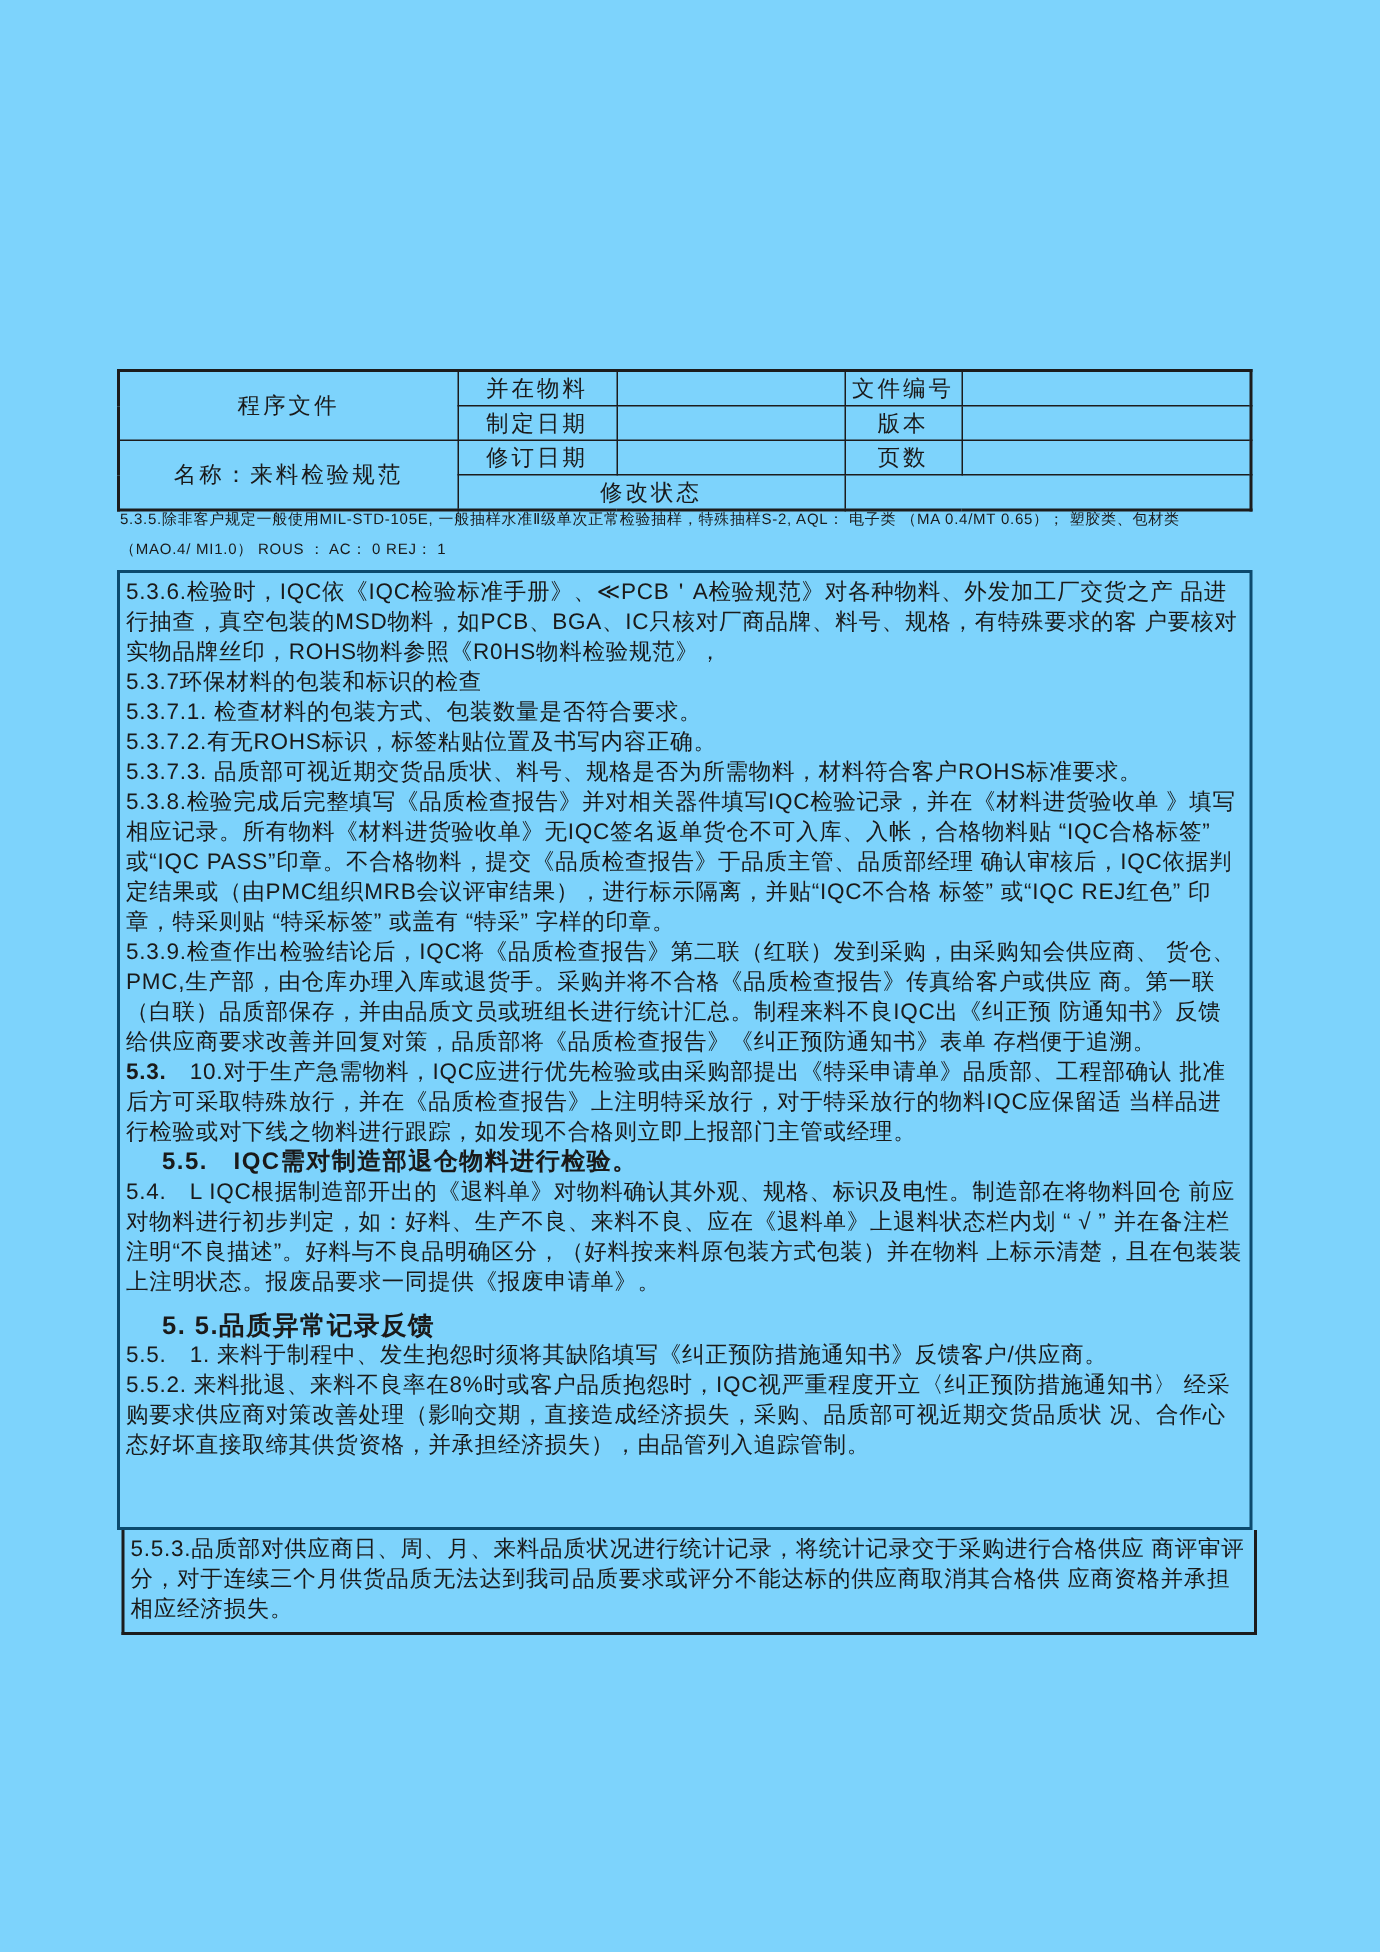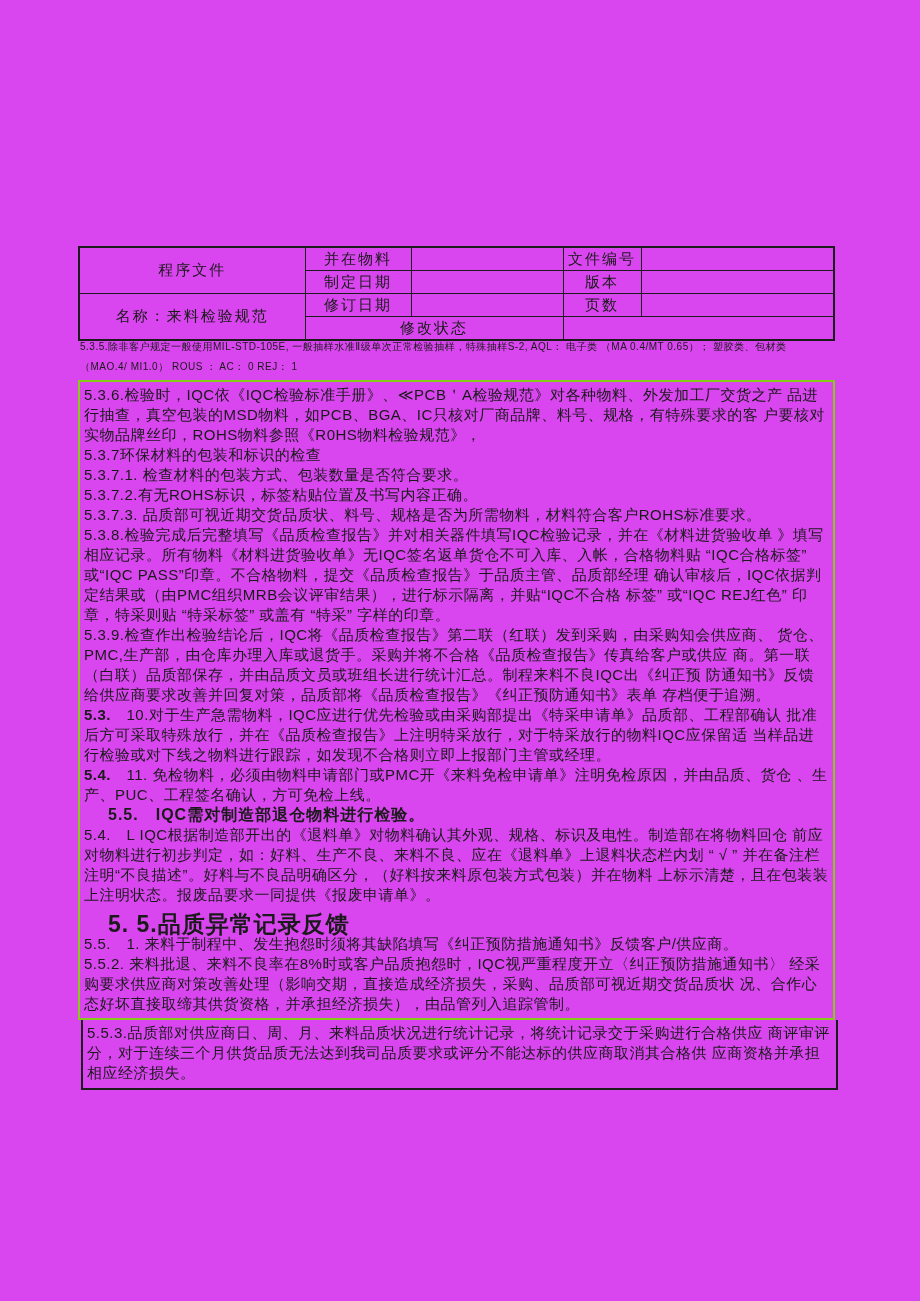--- a/index.html
+++ b/index.html
@@ -1,17 +1,17 @@
 <!DOCTYPE html>
 <html><head>
 <meta charset="utf-8">
 <style>
   html,body{margin:0;padding:0;background:#ffffff;}
   .page{
-    position:relative;width:920px;height:1301px;background:#d946ef;
+    position:relative;width:920px;height:1301px;background:#7dd3fc;
     font-family:"Liberation Sans","DejaVu Sans",sans-serif;color:#1a1a1a;
     overflow:hidden;
   }
   
   table.hdr{
     position:absolute;left:78px;top:246px;width:757px;
     border-collapse:collapse;table-layout:fixed;
   }
   table.hdr td{
     border:1px solid #1c1c1c;height:22px;padding:0 2px;
@@ -22,33 +22,33 @@
   td.c-title{font-size:27px;letter-spacing:14px;font-weight:normal;}
   td.c-name{font-size:20px;letter-spacing:1px;}
   
   .intro{
     position:absolute;left:80px;top:337px;width:753px;
     font-size:10px;line-height:20px;letter-spacing:0.5px;margin:0;
   }
   
   .box1{
     position:absolute;left:78px;top:380px;width:745px;height:630px;
-    border:2px solid #84cc16;padding:3px 4px;overflow:hidden;
+    border:2px solid #0c4a6e;padding:3px 4px;overflow:hidden;
   }
   .box2{
     position:absolute;left:81px;top:1020px;width:745px;height:62px;
     border:2px solid #1c1c1c;border-top:none;padding:3px 4px;overflow:hidden;
   }
   .para{
     margin:0;font-size:15px;line-height:20px;letter-spacing:0.5px;
     text-align:left;
   }
   .para b{font-weight:bold;}
   .para.strong{font-size:16px;}
-  .para.head2{font-size:23px;margin-top:9px;}
+  .para.head2{font-size:17px;margin-top:9px;}
   .para.strong b,.para.head2 b{letter-spacing:1px;margin-left:24px;}
 </style>
 </head>
 <body>
 
 <div class="page">
 
   <table class="hdr">
     <colgroup>
       <col style="width:226px">
@@ -89,21 +89,20 @@
 
   <div class="box1">
     <p class="para"><b></b><span>5.3.6.检验时，IQC依《IQC检验标准手册》、≪PCB＇A检验规范》对各种物料、外发加工厂交货之产 品进行抽查，真空包装的MSD物料，如PCB、BGA、IC只核对厂商品牌、料号、规格，有特殊要求的客 户要核对实物品牌丝印，ROHS物料参照《R0HS物料检验规范》，</span></p>
     <p class="para"><b></b><span>5.3.7环保材料的包装和标识的检查</span></p>
     <p class="para"><b></b><span>5.3.7.1. 检查材料的包装方式、包装数量是否符合要求。</span></p>
     <p class="para"><b></b><span>5.3.7.2.有无ROHS标识，标签粘贴位置及书写内容正确。</span></p>
     <p class="para"><b></b><span>5.3.7.3. 品质部可视近期交货品质状、料号、规格是否为所需物料，材料符合客户ROHS标准要求。</span></p>
     <p class="para"><b></b><span>5.3.8.检验完成后完整填写《品质检查报告》并对相关器件填写IQC检验记录，并在《材料进货验收单 》填写相应记录。所有物料《材料进货验收单》无IQC签名返单货仓不可入库、入帐，合格物料贴 “IQC合格标签” 或“IQC PASS”印章。不合格物料，提交《品质检查报告》于品质主管、品质部经理 确认审核后，IQC依据判定结果或（由PMC组织MRB会议评审结果），进行标示隔离，并贴“IQC不合格 标签” 或“IQC REJ红色” 印章，特采则贴 “特采标签” 或盖有 “特采” 字样的印章。</span></p>
     <p class="para"><b></b><span>5.3.9.检查作出检验结论后，IQC将《品质检查报告》第二联（红联）发到采购，由采购知会供应商、 货仓、PMC,生产部，由仓库办理入库或退货手。采购并将不合格《品质检查报告》传真给客户或供应 商。第一联（白联）品质部保存，并由品质文员或班组长进行统计汇总。制程来料不良IQC出《纠正预 防通知书》反馈给供应商要求改善并回复对策，品质部将《品质检查报告》《纠正预防通知书》表单 存档便于追溯。</span></p>
     <p class="para"><b>5.3.</b><span>　10.对于生产急需物料，IQC应进行优先检验或由采购部提出《特采申请单》品质部、工程部确认 批准后方可采取特殊放行，并在《品质检查报告》上注明特采放行，对于特采放行的物料IQC应保留适 当样品进行检验或对下线之物料进行跟踪，如发现不合格则立即上报部门主管或经理。</span></p>
-    <p class="para"><b>5.4.</b><span>　11. 免检物料，必须由物料申请部门或PMC开《来料免检申请单》注明免检原因，并由品质、货仓 、生产、PUC、工程签名确认，方可免检上线。</span></p>
     <p class="para strong"><b>5.5.　IQC需对制造部退仓物料进行检验。</b><span></span></p>
     <p class="para"><b></b><span>5.4.　L IQC根据制造部开出的《退料单》对物料确认其外观、规格、标识及电性。制造部在将物料回仓 前应对物料进行初步判定，如：好料、生产不良、来料不良、应在《退料单》上退料状态栏内划 “ √ ” 并在备注栏注明“不良描述”。好料与不良品明确区分，（好料按来料原包装方式包装）并在物料 上标示清楚，且在包装装上注明状态。报废品要求一同提供《报废申请单》。</span></p>
     <p class="para head2"><b>5. 5.品质异常记录反馈</b><span></span></p>
     <p class="para"><b></b><span>5.5.　1. 来料于制程中、发生抱怨时须将其缺陷填写《纠正预防措施通知书》反馈客户/供应商。</span></p>
     <p class="para"><b></b><span>5.5.2. 来料批退、来料不良率在8%时或客户品质抱怨时，IQC视严重程度开立〈纠正预防措施通知书〉 经采购要求供应商对策改善处理（影响交期，直接造成经济损失，采购、品质部可视近期交货品质状 况、合作心态好坏直接取缔其供货资格，并承担经济损失），由品管列入追踪管制。</span></p>
   </div>
 
   <div class="box2">
     <p class="para"><b></b><span>5.5.3.品质部对供应商日、周、月、来料品质状况进行统计记录，将统计记录交于采购进行合格供应 商评审评分，对于连续三个月供货品质无法达到我司品质要求或评分不能达标的供应商取消其合格供 应商资格并承担相应经济损失。</span></p>
   </div>

